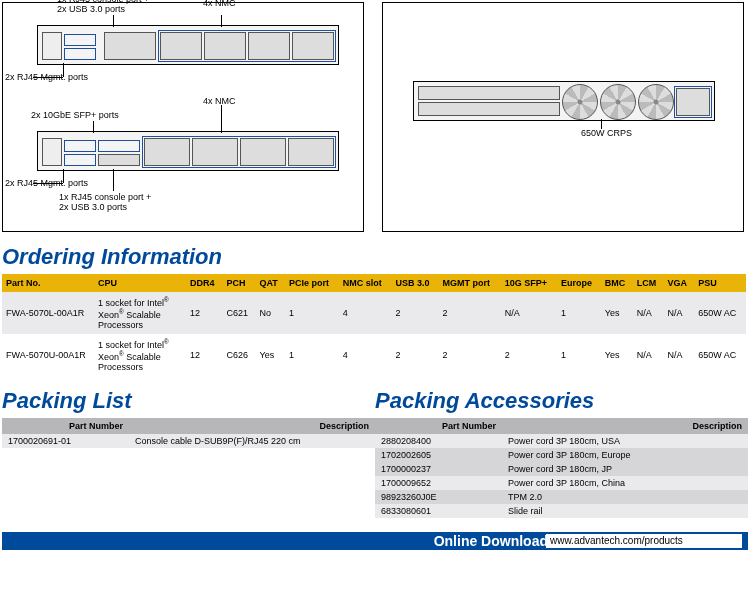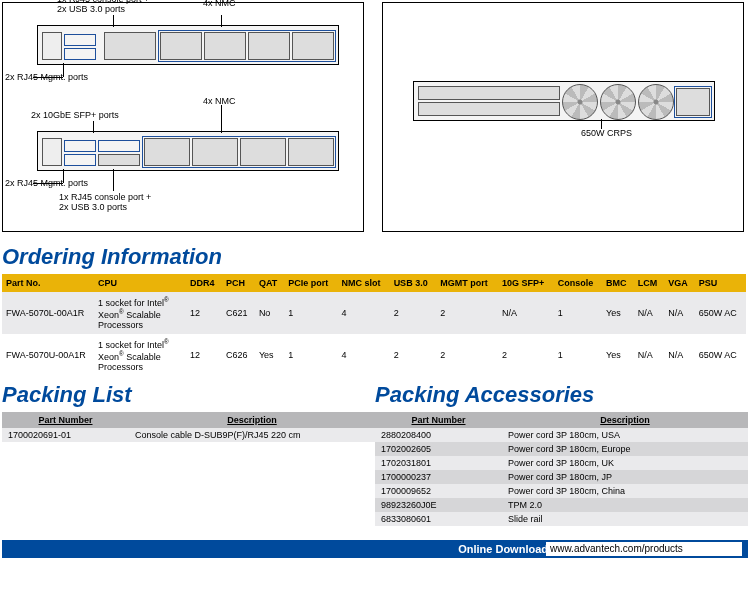--- a/index.html
+++ b/index.html
@@ -87,54 +87,54 @@
   }
   table.spec td {
     padding: 4px 4px;
     vertical-align: middle;
   }
   table.spec tr.r0 td { background: #eaeaec; }
   table.spec tr.r1 td { background: #ffffff; }
 
   .two-col {
     display: flex;
+    margin-top: 6px;
   }
   .col { flex: 1 1 0; }
 
   table.small {
     border-collapse: collapse;
     width: 100%;
     font-size: 9px;
   }
   table.small th {
     background: #b7b7b9;
-    text-align: center;
+    text-align: right;
     padding: 3px 6px;
     font-weight: bold;
-    text-decoration: underline;
   }
   table.small td {
     padding: 2px 6px;
   }
   table.small tr.a td { background: #eaeaec; }
   table.small tr.b td { background: #d6d6d8; }
 
   .footerbar {
     margin-top: 14px;
     height: 18px;
     background: #004a9c;
     position: relative;
   }
   .footerbar .lbl {
     position: absolute;
     right: 200px;
     top: 0;
     color: #fff;
     font-weight: bold;
-    font-size: 11px;
+    font-size: 14px;
     line-height: 18px;
   }
   .footerbar .urlbox {
     position: absolute;
     right: 6px;
     top: 2px;
     height: 14px;
     width: 188px;
     background: #fff;
     font-size: 10px;
@@ -221,21 +221,21 @@
     <th style="width:84px">Part No.</th>
     <th style="width:84px">CPU</th>
     <th>DDR4</th>
     <th>PCH</th>
     <th>QAT</th>
     <th>PCIe port</th>
     <th>NMC slot</th>
     <th>USB 3.0</th>
     <th>MGMT port</th>
     <th>10G SFP+</th>
-    <th>Console</th>
+    <th>Europe</th>
     <th>BMC</th>
     <th>LCM</th>
     <th>VGA</th>
     <th>PSU</th>
   </tr>
     </thead>
   <tbody id="ordering-body">
       <tr class="r0">
         <td>FWA-5070L-00A1R</td>
         <td>1 socket for Intel<sup>®</sup><br>Xeon<sup>®</sup> Scalable<br>Processors</td>
@@ -302,24 +302,20 @@
         </thead>
       <tbody id="accessories-body">
           <tr class="a">
             <td>2880208400</td>
             <td>Power cord 3P 180cm, USA</td>
           </tr>
           <tr class="b">
             <td>1702002605</td>
             <td>Power cord 3P 180cm, Europe</td>
           </tr>
-          <tr class="a">
-            <td>1702031801</td>
-            <td>Power cord 3P 180cm, UK</td>
-          </tr>
           <tr class="b">
             <td>1700000237</td>
             <td>Power cord 3P 180cm, JP</td>
           </tr>
           <tr class="a">
             <td>1700009652</td>
             <td>Power cord 3P 180cm, China</td>
           </tr>
           <tr class="b">
             <td>98923260J0E</td>

